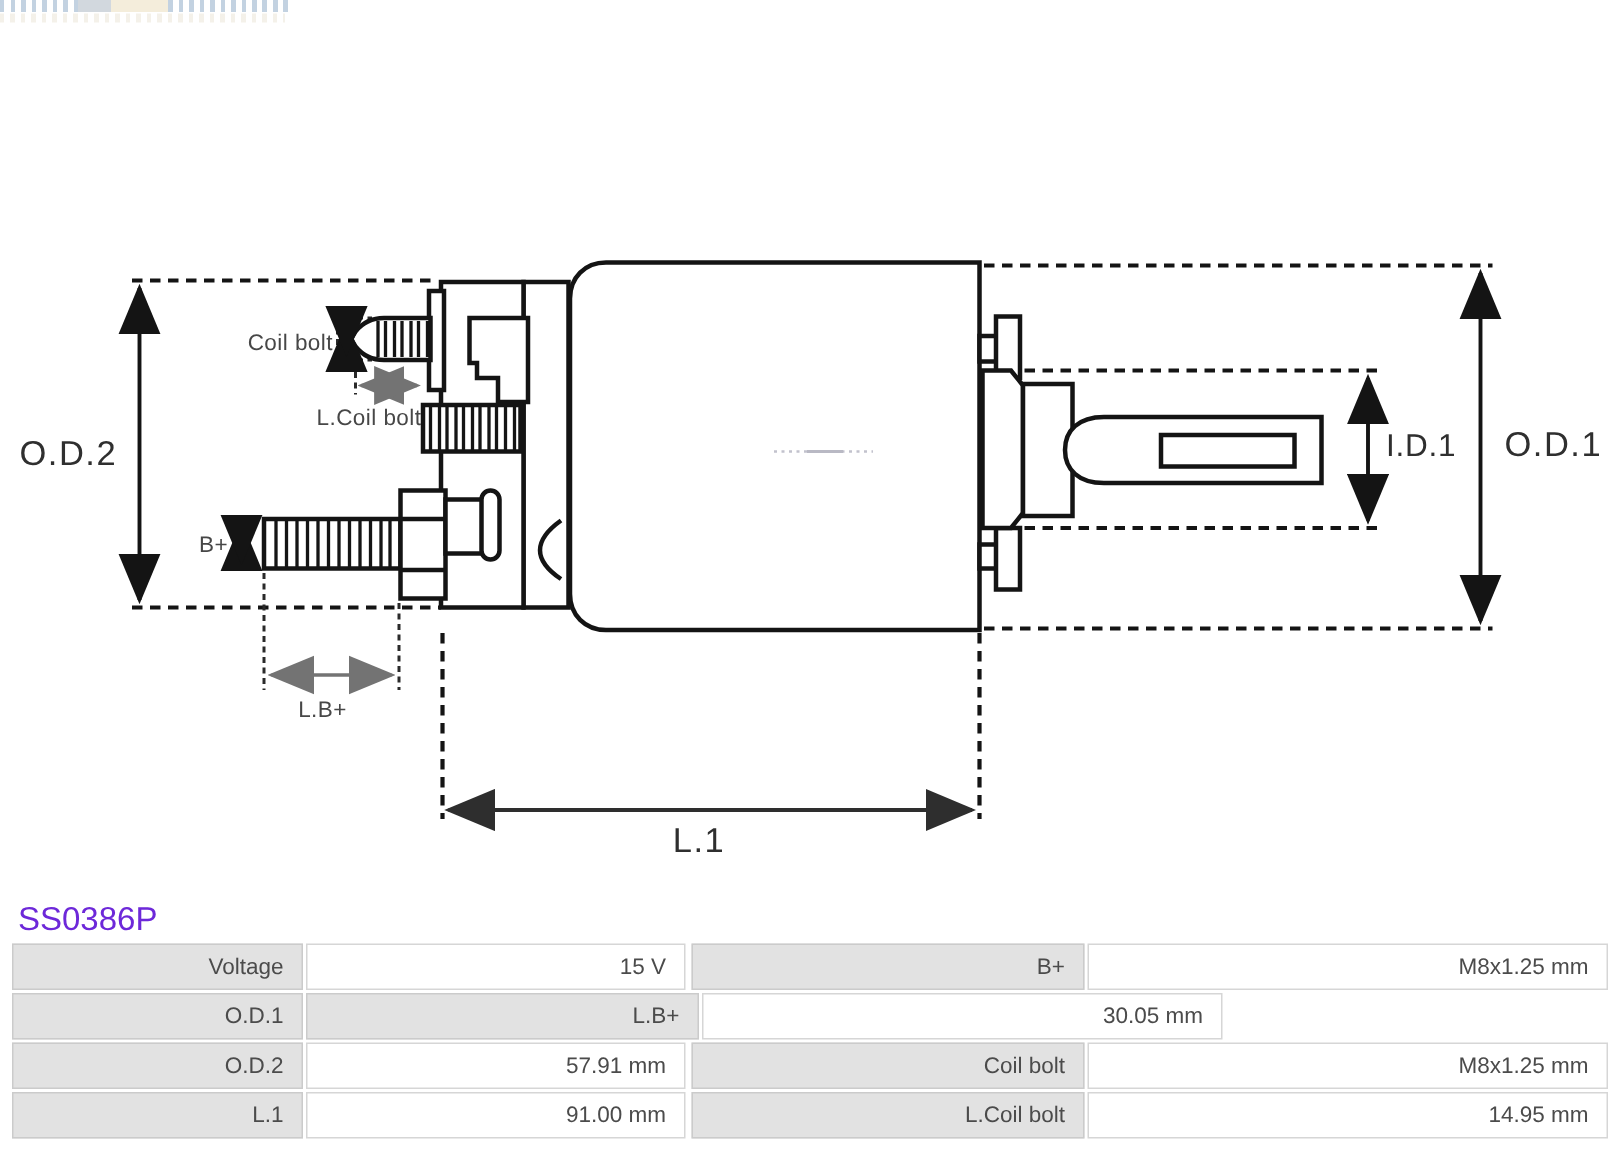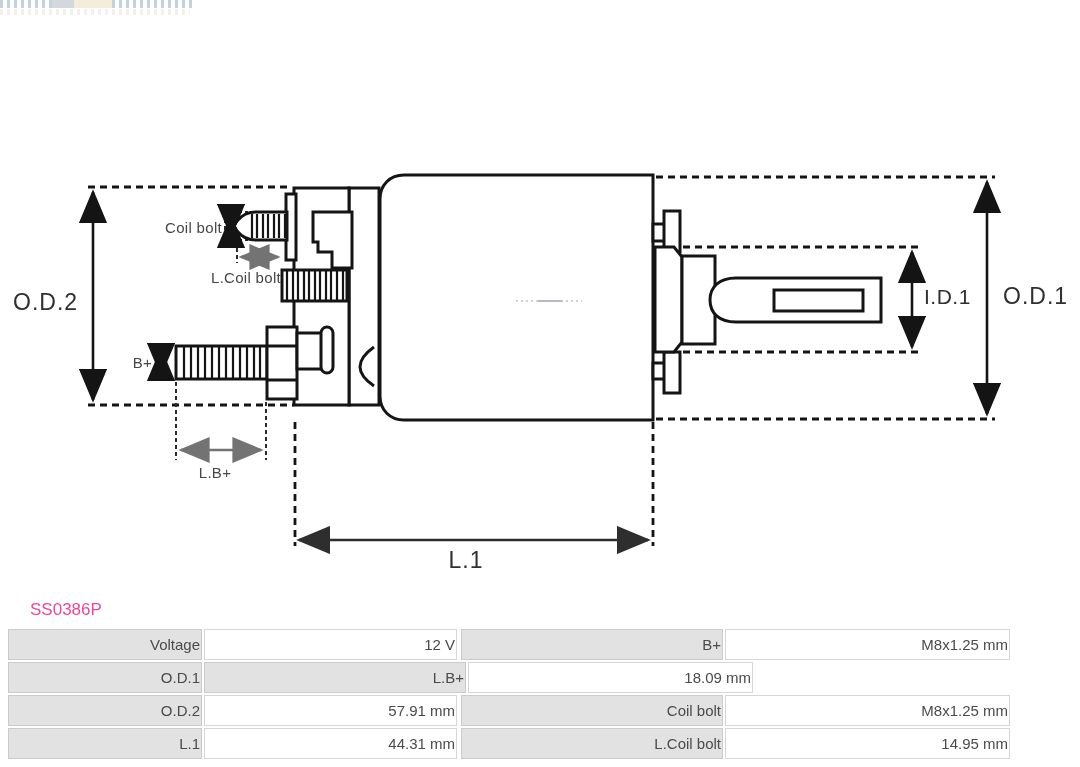--- a/index.html
+++ b/index.html
@@ -20,31 +20,31 @@
   .dash-sm{stroke:#2a2a2a;stroke-width:2;fill:none;stroke-dasharray:4 3;}
   .dim-k{stroke:#141414;stroke-width:2.6;fill:none;}
   .dim-g{stroke:#737373;stroke-width:2.4;fill:none;}
   .dim-d{stroke:#2e2e2e;stroke-width:2.6;fill:none;}
   .wm{stroke:#c2c2cd;stroke-width:1.6;fill:none;stroke-dasharray:2 3;}
   .wm2{stroke:#b9b9c4;stroke-width:2;fill:none;}
   .lbl-big{font-size:23px;fill:#2f2f2f;letter-spacing:1px;}
   .lbl-mid{font-size:21px;fill:#2f2f2f;letter-spacing:.5px;}
   .lbl-sm{font-size:15px;fill:#474747;letter-spacing:.3px;}
   
-  .part-no{position:absolute;left:12px;top:600px;font-size:17px;font-weight:400;color:#ec4899;margin-left:18px;}
+  .part-no{position:absolute;left:12px;top:600px;font-size:22px;font-weight:400;color:#6d28d9;}
   .spec{position:absolute;left:8px;top:629px;display:flex;flex-direction:column;gap:2px;}
   .spec .row{display:flex;}
   .spec .cell{box-sizing:border-box;height:31px;line-height:29px;border:1px solid #cbcbcb;
-              font-size:15px;color:#4b4b4b;text-align:right;padding-right:1px;}
+              font-size:15px;color:#4b4b4b;text-align:right;padding-right:12px;}
   .spec .lab{background:#e2e2e2;}
   .spec .val{background:#ffffff;border-color:#d6d6d6;}
   .c1{width:194px;margin-right:2px;}
   .c2{width:253px;margin-right:4px;}
   .c3{width:262px;margin-right:2px;}
-  .c4{width:285px;}
+  .c4{width:347px;}
 </style>
 </head>
 <body>
 
 <div class="sheet">
 
   <div class="frag"></div>
   <div class="frag2"></div>
 
   <svg width="1080" height="600" viewBox="0 0 1080 600">
@@ -136,36 +136,36 @@
     <text class="lbl-sm" x="281" y="283" text-anchor="end">L.Coil bolt</text>
     <text class="lbl-sm" x="152" y="368" text-anchor="end">B+</text>
     <text class="lbl-sm" x="215" y="478" text-anchor="middle">L.B+</text>
   </svg>
 
   <div class="part-no">SS0386P</div>
 
   <div class="spec">
     <div class="row">
       <div class="cell lab c1">Voltage</div>
-      <div class="cell val c2">12 V</div>
+      <div class="cell val c2">15 V</div>
       <div class="cell lab c3">B+</div>
       <div class="cell val c4">M8x1.25 mm</div>
     </div>
     <div class="row">
       <div class="cell lab c1">O.D.1</div>
       <div class="cell lab c3">L.B+</div>
-      <div class="cell val c4">18.09 mm</div>
+      <div class="cell val c4">30.05 mm</div>
     </div>
     <div class="row">
       <div class="cell lab c1">O.D.2</div>
       <div class="cell val c2">57.91 mm</div>
       <div class="cell lab c3">Coil bolt</div>
       <div class="cell val c4">M8x1.25 mm</div>
     </div>
     <div class="row">
       <div class="cell lab c1">L.1</div>
-      <div class="cell val c2">44.31 mm</div>
+      <div class="cell val c2">91.00 mm</div>
       <div class="cell lab c3">L.Coil bolt</div>
       <div class="cell val c4">14.95 mm</div>
     </div>
   </div>
 
 </div>
 
 </body></html>

